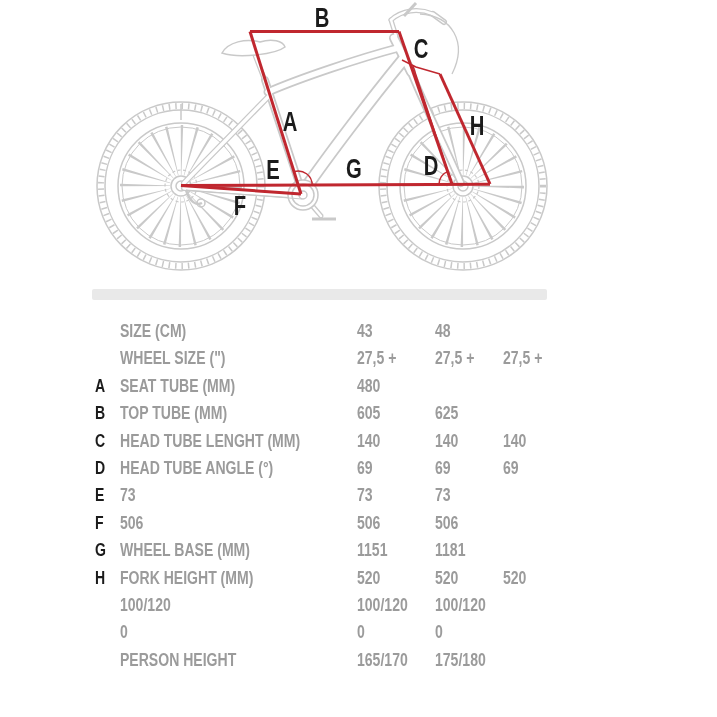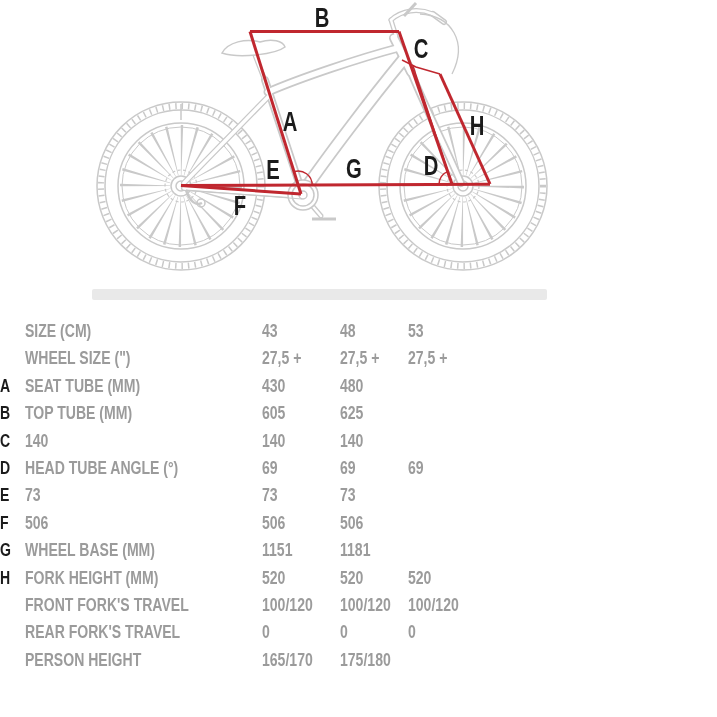--- a/index.html
+++ b/index.html
@@ -21,21 +21,21 @@
   .redthin{stroke:var(--red);fill:none;stroke-width:1.4;}
   #diagram-labels{position:absolute;left:0;top:0;width:717px;height:290px;pointer-events:none;}
   .diag-letter{position:absolute;color:var(--ink);font-weight:bold;font-size:27px;line-height:1;
                transform:translate(-50%,-50%) scaleX(.75);white-space:nowrap;}
   
   #divider{position:absolute;left:92px;top:289px;width:455px;height:11px;
            background:var(--divider);border-radius:2px;}
   
   #geo-table{position:absolute;left:0;top:318px;width:717px;}
   .trow{display:grid;grid-template-columns:25px 237px 78px 68px auto;
-        height:27.4px;line-height:27.4px;
+        padding-left:95px;height:27.4px;line-height:27.4px;
         font-weight:bold;font-size:18px;color:var(--tablegray);}
   .trow .letter{color:var(--ink);}
   .cond{display:inline-block;transform:scaleX(.78);transform-origin:0 50%;white-space:nowrap;}
 </style>
 </head>
 <body>
 
 <div id="page">
 
   <svg id="diagram" width="717" height="290" viewBox="0 0 717 290" aria-hidden="true">
@@ -136,47 +136,46 @@
   </div>
 
   <div id="divider"></div>
 
   <div id="geo-table">
     <div class="trow">
       <span class="cell letter"><span class="cond"></span></span>
       <span class="cell label"><span class="cond">SIZE (CM)</span></span>
       <span class="cell val"><span class="cond">43</span></span>
       <span class="cell val"><span class="cond">48</span></span>
-      <span class="cell val"><span class="cond">53</span></span>
     </div>
 
     <div class="trow">
       <span class="cell letter"><span class="cond"></span></span>
       <span class="cell label"><span class="cond">WHEEL SIZE (")</span></span>
       <span class="cell val"><span class="cond">27,5 +</span></span>
       <span class="cell val"><span class="cond">27,5 +</span></span>
       <span class="cell val"><span class="cond">27,5 +</span></span>
     </div>
 
     <div class="trow">
       <span class="cell letter"><span class="cond">A</span></span>
       <span class="cell label"><span class="cond">SEAT TUBE (MM)</span></span>
-      <span class="cell val"><span class="cond">430</span></span>
       <span class="cell val"><span class="cond">480</span></span>
     </div>
 
     <div class="trow">
       <span class="cell letter"><span class="cond">B</span></span>
       <span class="cell label"><span class="cond">TOP TUBE (MM)</span></span>
       <span class="cell val"><span class="cond">605</span></span>
       <span class="cell val"><span class="cond">625</span></span>
     </div>
 
     <div class="trow">
       <span class="cell letter"><span class="cond">C</span></span>
+      <span class="cell label"><span class="cond">HEAD TUBE LENGHT (MM)</span></span>
       <span class="cell val"><span class="cond">140</span></span>
       <span class="cell val"><span class="cond">140</span></span>
       <span class="cell val"><span class="cond">140</span></span>
     </div>
 
     <div class="trow">
       <span class="cell letter"><span class="cond">D</span></span>
       <span class="cell label"><span class="cond">HEAD TUBE ANGLE (°)</span></span>
       <span class="cell val"><span class="cond">69</span></span>
       <span class="cell val"><span class="cond">69</span></span>
@@ -207,29 +206,27 @@
     <div class="trow">
       <span class="cell letter"><span class="cond">H</span></span>
       <span class="cell label"><span class="cond">FORK HEIGHT (MM)</span></span>
       <span class="cell val"><span class="cond">520</span></span>
       <span class="cell val"><span class="cond">520</span></span>
       <span class="cell val"><span class="cond">520</span></span>
     </div>
 
     <div class="trow">
       <span class="cell letter"><span class="cond"></span></span>
-      <span class="cell label"><span class="cond">FRONT FORK'S TRAVEL</span></span>
       <span class="cell val"><span class="cond">100/120</span></span>
       <span class="cell val"><span class="cond">100/120</span></span>
       <span class="cell val"><span class="cond">100/120</span></span>
     </div>
 
     <div class="trow">
       <span class="cell letter"><span class="cond"></span></span>
-      <span class="cell label"><span class="cond">REAR FORK'S TRAVEL</span></span>
       <span class="cell val"><span class="cond">0</span></span>
       <span class="cell val"><span class="cond">0</span></span>
       <span class="cell val"><span class="cond">0</span></span>
     </div>
 
     <div class="trow">
       <span class="cell letter"><span class="cond"></span></span>
       <span class="cell label"><span class="cond">PERSON HEIGHT</span></span>
       <span class="cell val"><span class="cond">165/170</span></span>
       <span class="cell val"><span class="cond">175/180</span></span>

